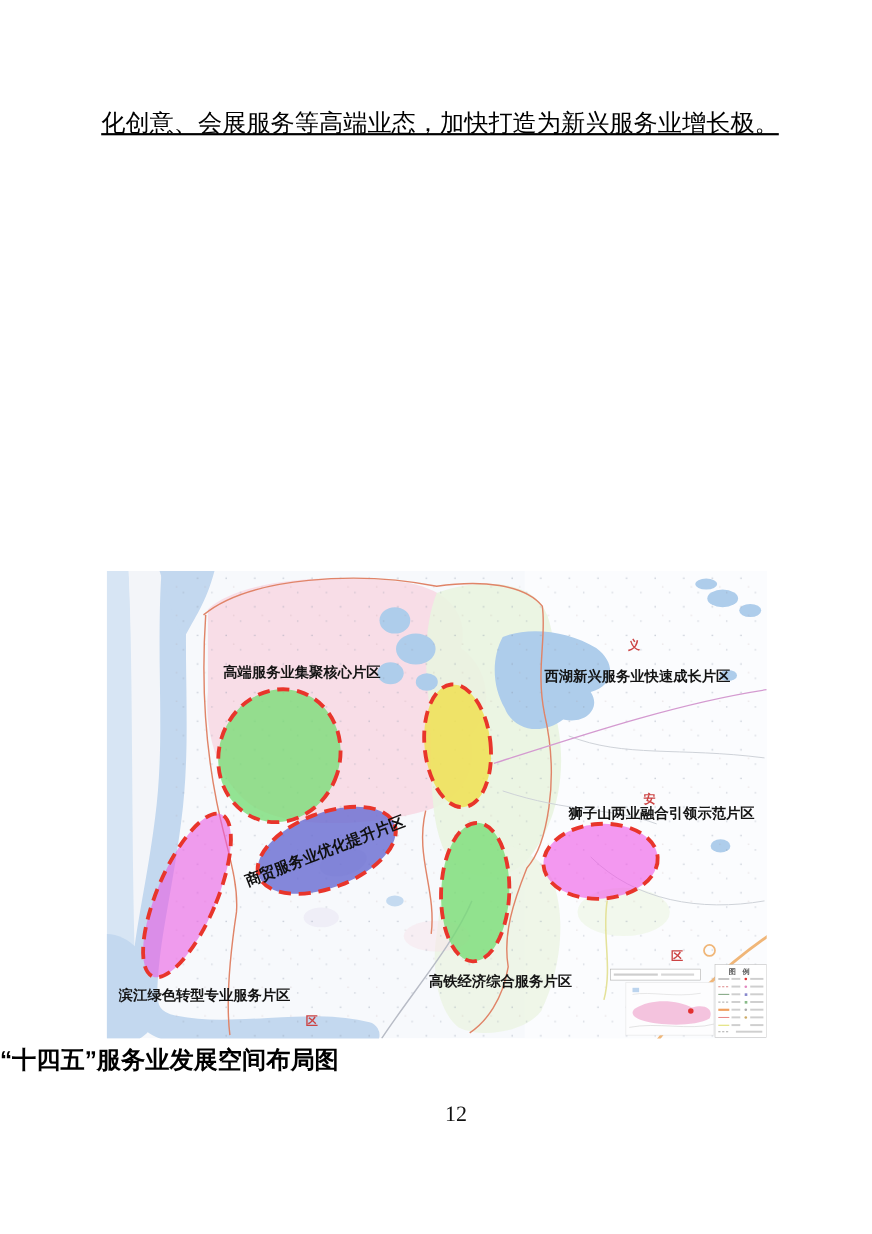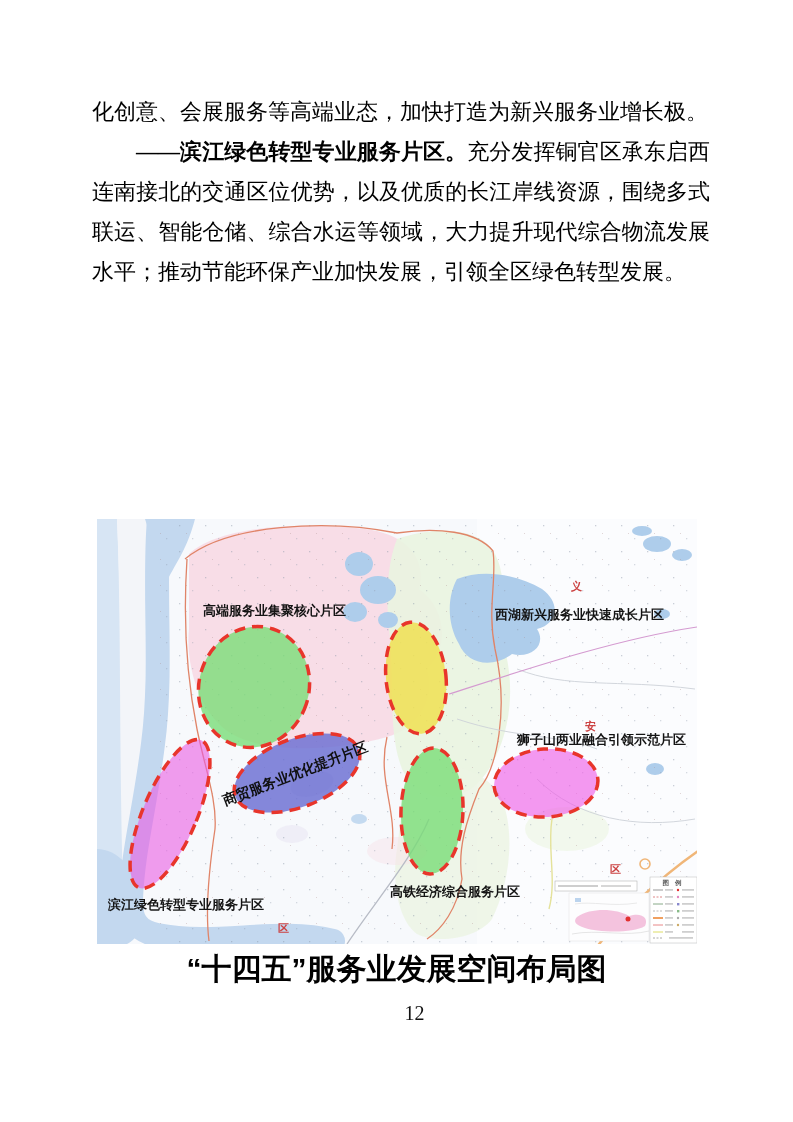--- a/index.html
+++ b/index.html
@@ -1,44 +1,43 @@
 <!DOCTYPE html>
 <html><head>
 <meta charset="utf-8">
 <style>
   html,body{margin:0;padding:0;background:#ffffff;}
   .page{position:relative;width:793px;height:1122px;background:#ffffff;overflow:hidden;
         font-family:"Liberation Serif","DejaVu Serif",serif;color:#000;}
   .doc-text{position:absolute;left:92px;top:92px;width:618px;
             font-size:22px;line-height:40px;text-align:justify;text-justify:inter-ideograph;}
-  .para{margin:0;padding:0;}
+  .para{margin:0;padding:0;text-decoration:underline;}
   .para.indent{text-indent:44px;}
   .lead{font-weight:700;}
   .map-figure{position:absolute;left:97px;top:519px;width:600px;height:425px;margin:0;}
   .map-figure svg{display:block;}
   .map-figure text{font-family:"Liberation Sans","DejaVu Sans",sans-serif;}
   .rlabel{font-size:13px;font-weight:700;fill:#141414;}
   .rlabel-rot{font-size:14px;font-weight:700;fill:#101010;}
   .dmark{font-size:11px;font-weight:700;fill:#cc4343;}
   .legend-title{font-size:6.5px;font-weight:700;fill:#555;letter-spacing:2px;}
   .zone{stroke:#e8352b;stroke-width:3.5;stroke-dasharray:11 7;}
-  .figure-caption{position:absolute;left:0;top:949px;width:793px;text-align:center;
+  .figure-caption{position:absolute;left:0;top:949px;width:793px;
             font-family:"Liberation Sans","DejaVu Sans",sans-serif;
-            font-size:30px;font-weight:700;color:#000;}
+            font-size:22px;font-weight:700;color:#000;}
   .page-number{position:absolute;left:18px;top:1002px;width:793px;text-align:center;
             font-size:20px;color:#111;}
 </style>
 </head>
 <body>
 
 <div class="page">
 
   <div class="doc-text">
     <p class="para"><span>化创意、会展服务等高端业态，加快打造为新兴服务业增长极。</span></p>
-    <p class="para indent"><span class="lead">——滨江绿色转型专业服务片区。</span><span>充分发挥铜官区承东启西连南接北的交通区位优势，以及优质的长江岸线资源，围绕多式联运、智能仓储、综合水运等领域，大力提升现代综合物流发展水平；推动节能环保产业加快发展，引领全区绿色转型发展。</span></p>
   </div>
 
   <figure class="map-figure">
     <svg width="600" height="425" viewBox="0 0 600 425" xmlns="http://www.w3.org/2000/svg">
       <defs>
         <pattern id="speckle" width="26" height="26" patternUnits="userSpaceOnUse">
           <rect x="4" y="6" width="1.3" height="1.3" fill="#8d97a8" opacity="0.45"></rect>
           <rect x="17" y="19" width="1.3" height="1.3" fill="#8d97a8" opacity="0.35"></rect>
           <rect x="11" y="14" width="1" height="1" fill="#aa8d8d" opacity="0.35"></rect>
         </pattern>

